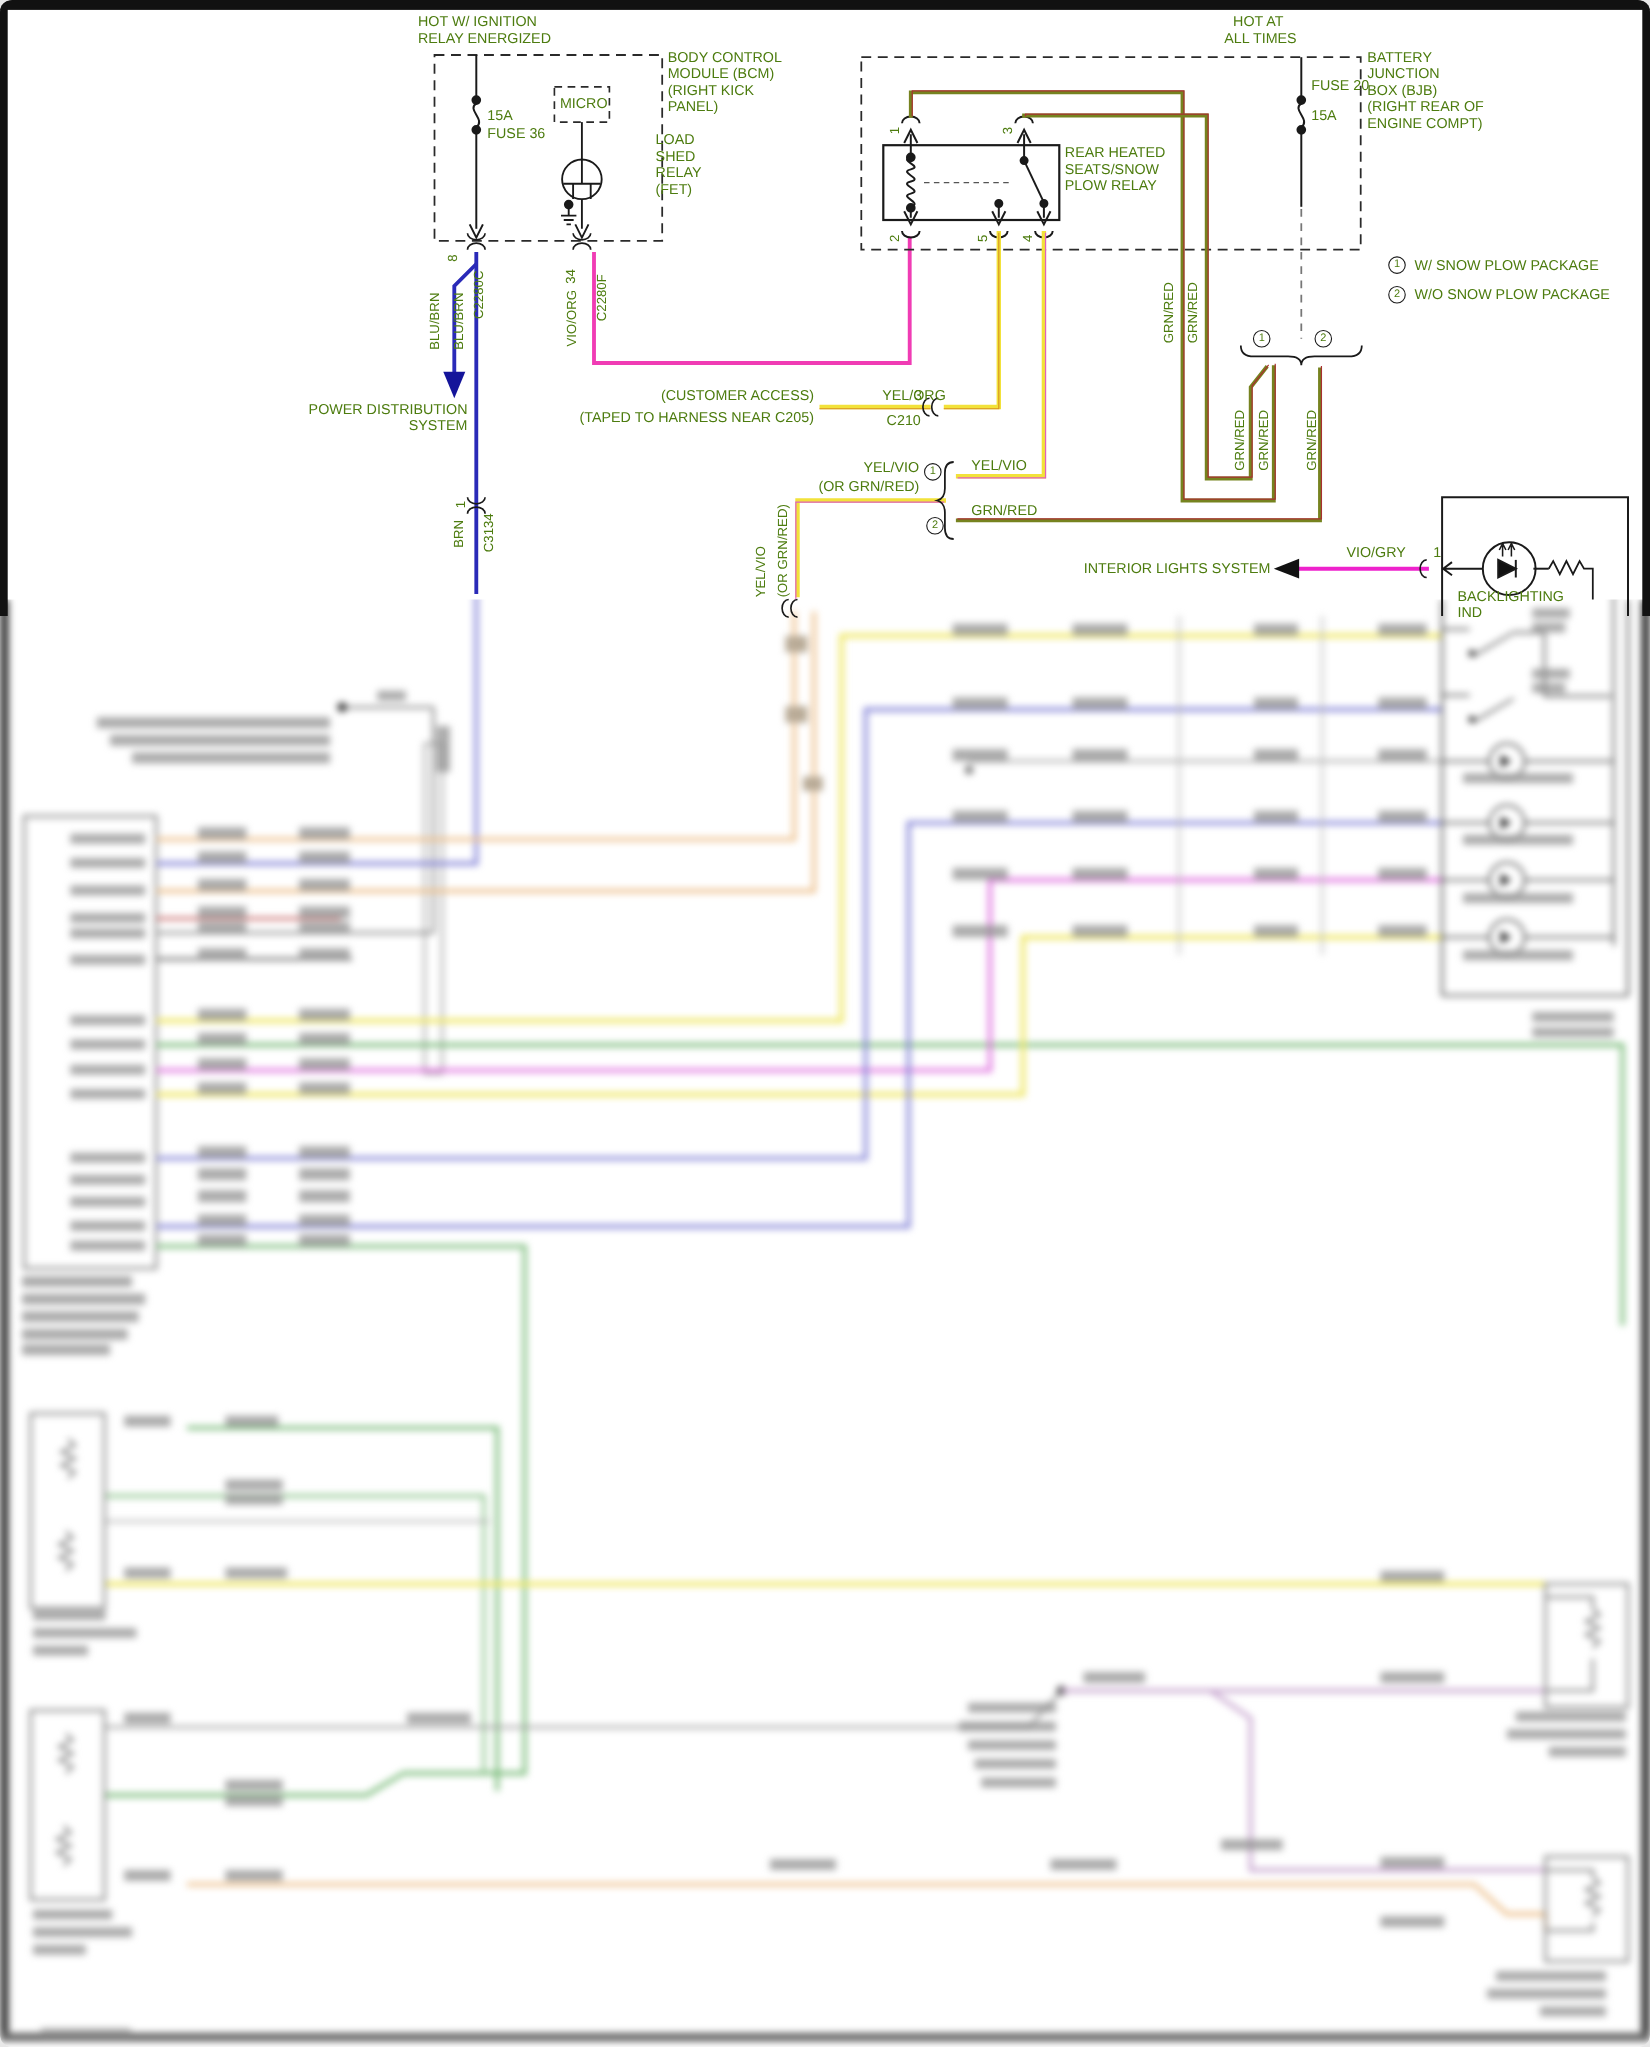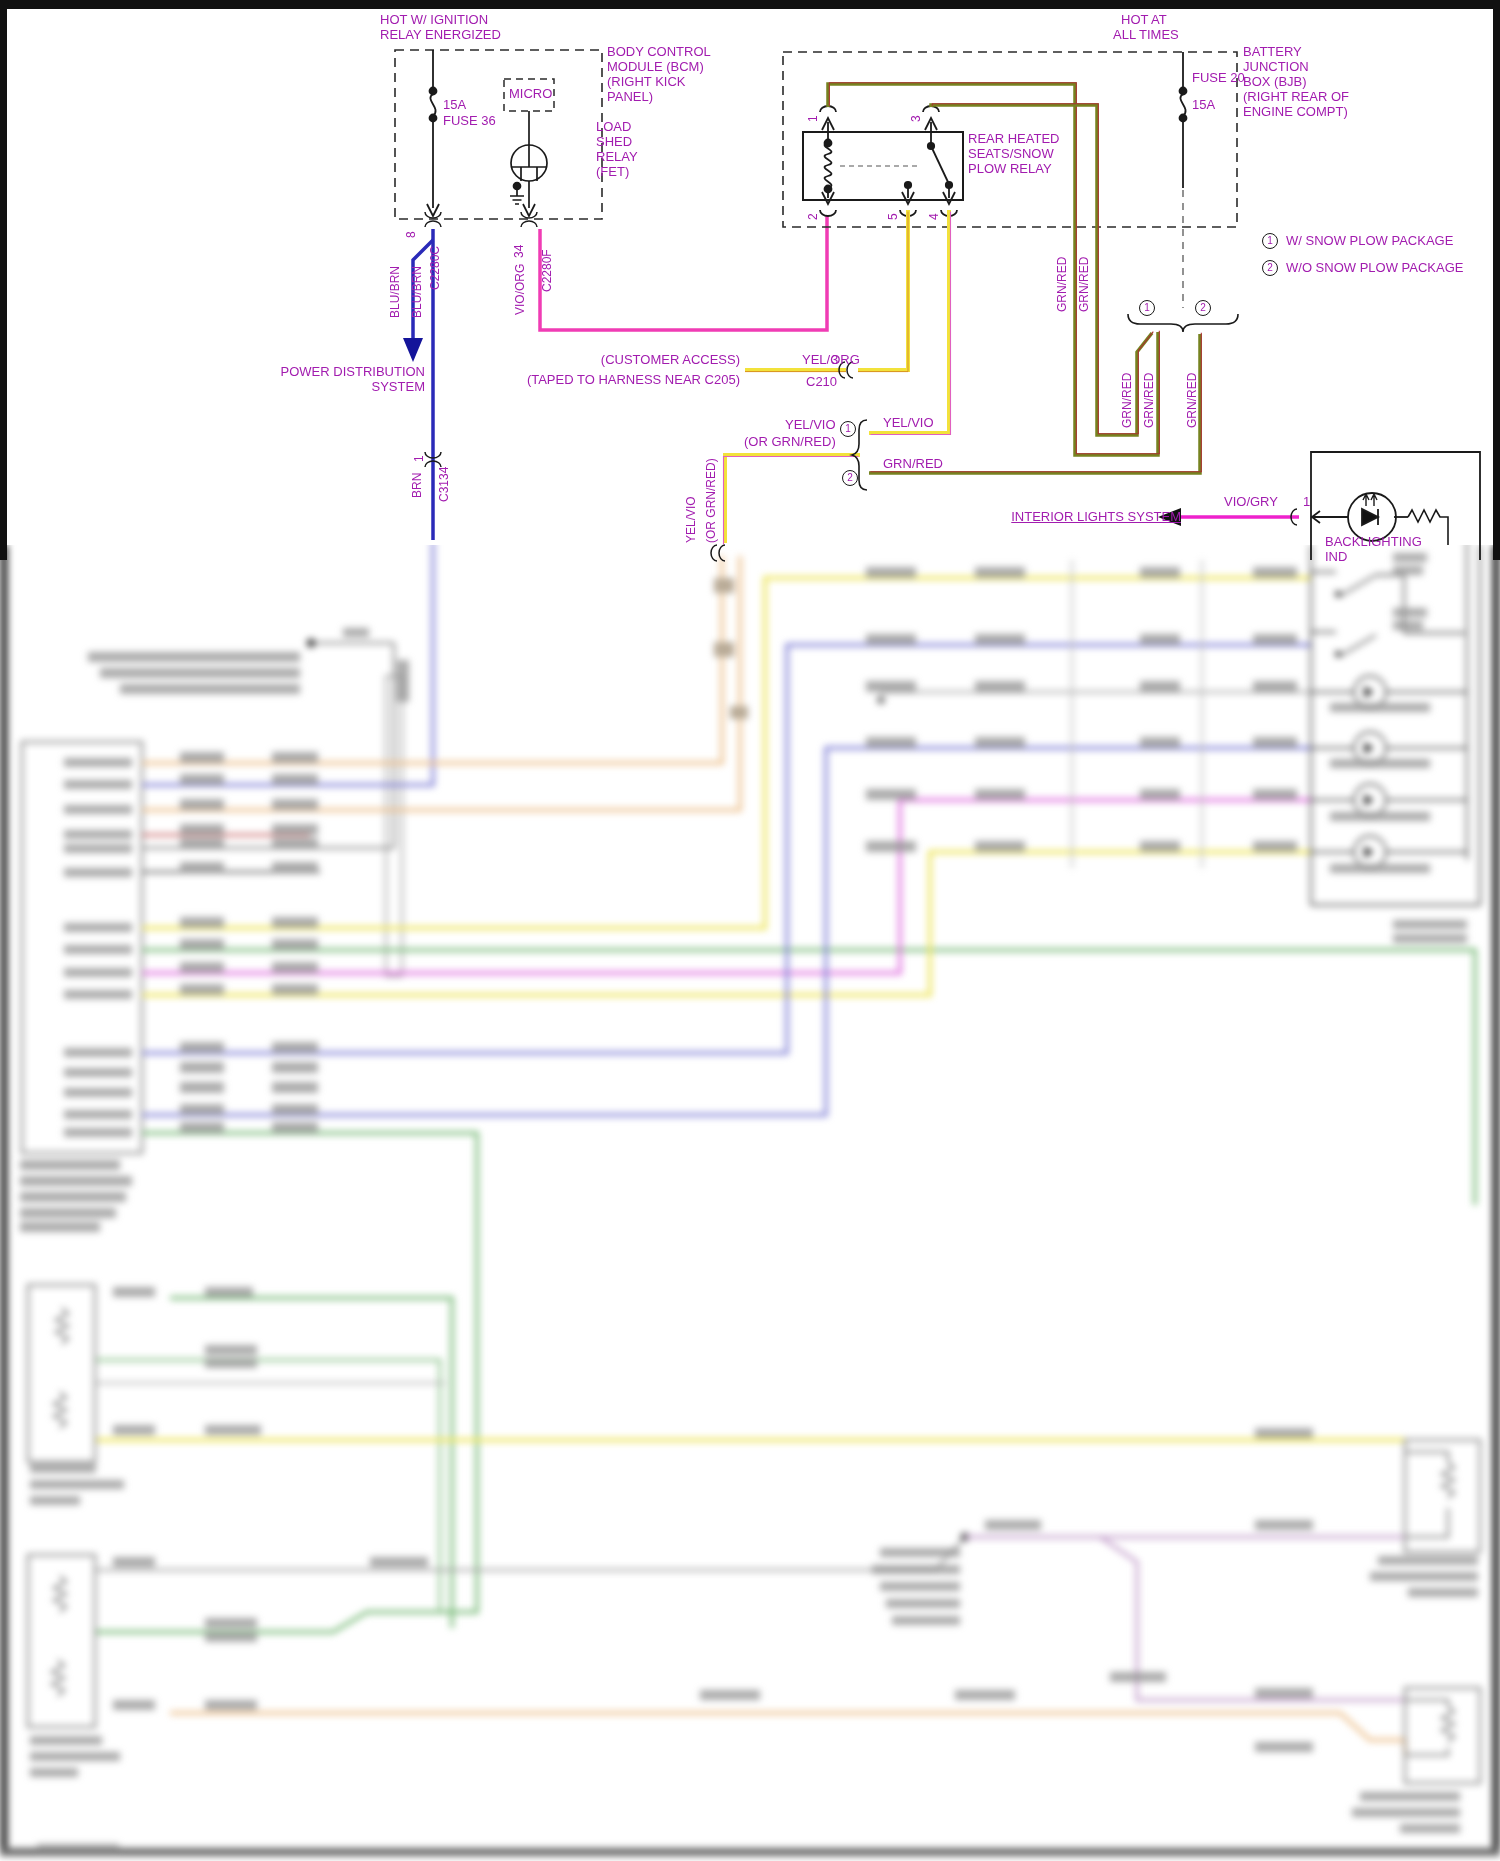--- a/index.html
+++ b/index.html
@@ -1,17 +1,17 @@
 <!DOCTYPE html>
 <html><head>
 <meta charset="utf-8">
 <style>
   html,body{margin:0;padding:0;background:#e8e8e8;}
   #page{position:relative;width:1500px;height:1861px;background:#ffffff;overflow:hidden;
-        font-family:"Liberation Sans",sans-serif;color:#a21caf;}
+        font-family:"Liberation Sans",sans-serif;color:#4d7c0f;border-radius:11px;}
   .t{position:absolute;font-size:13px;line-height:15px;white-space:nowrap;}
   .vl{position:absolute;font-size:12px;white-space:nowrap;transform:rotate(-90deg);transform-origin:0 0;}
   .ra{text-align:right;}
   .circ{position:absolute;width:14px;height:14px;border:1.4px solid #1a1a1a;border-radius:50%;
         font-size:10px;line-height:14px;text-align:center;background:#fff;}
   svg{position:absolute;left:0;top:0;}
   #blurwrap{position:absolute;left:0;top:545px;width:1500px;height:1316px;overflow:hidden;}
   #blurinner{position:absolute;left:0;top:-545px;width:1500px;height:1861px;filter:blur(3.5px);}
   #frame-top{position:absolute;left:0;top:0;width:1500px;height:9px;background:#111;}
   #frame-left{position:absolute;left:0;top:0;width:7px;height:560px;background:#111;}
@@ -413,21 +413,21 @@
 
   <div class="t" style="left:785px;top:417px;">YEL/VIO</div>
   <div class="t" style="left:744px;top:434px;">(OR GRN/RED)</div>
   <div class="circ" style="left:840px;top:421px;">1</div>
   <div class="circ" style="left:842px;top:470px;">2</div>
   <div class="t" style="left:883px;top:415px;">YEL/VIO</div>
   <div class="t" style="left:883px;top:456px;">GRN/RED</div>
   <div class="vl" style="left:684px;top:543px;">YEL/VIO</div>
   <div class="vl" style="left:704px;top:543px;">(OR GRN/RED)</div>
 
-  <div class="t ra" style="left:981px;top:509px;width:200px;text-decoration:underline;">INTERIOR LIGHTS SYSTEM</div>
+  <div class="t ra" style="left:955px;top:509px;width:200px;">INTERIOR LIGHTS SYSTEM</div>
   <div class="t" style="left:1224px;top:494px;">VIO/GRY</div>
   <div class="t" style="left:1303px;top:494px;">1</div>
   <div class="t" style="left:1325px;top:534px;"><span>BACKLIGHTING</span><br><span>IND</span></div>
 
   <div id="frame-top"></div>
   <div id="frame-left"></div>
   <div id="frame-right"></div>
 </div>
 
 </body></html>

